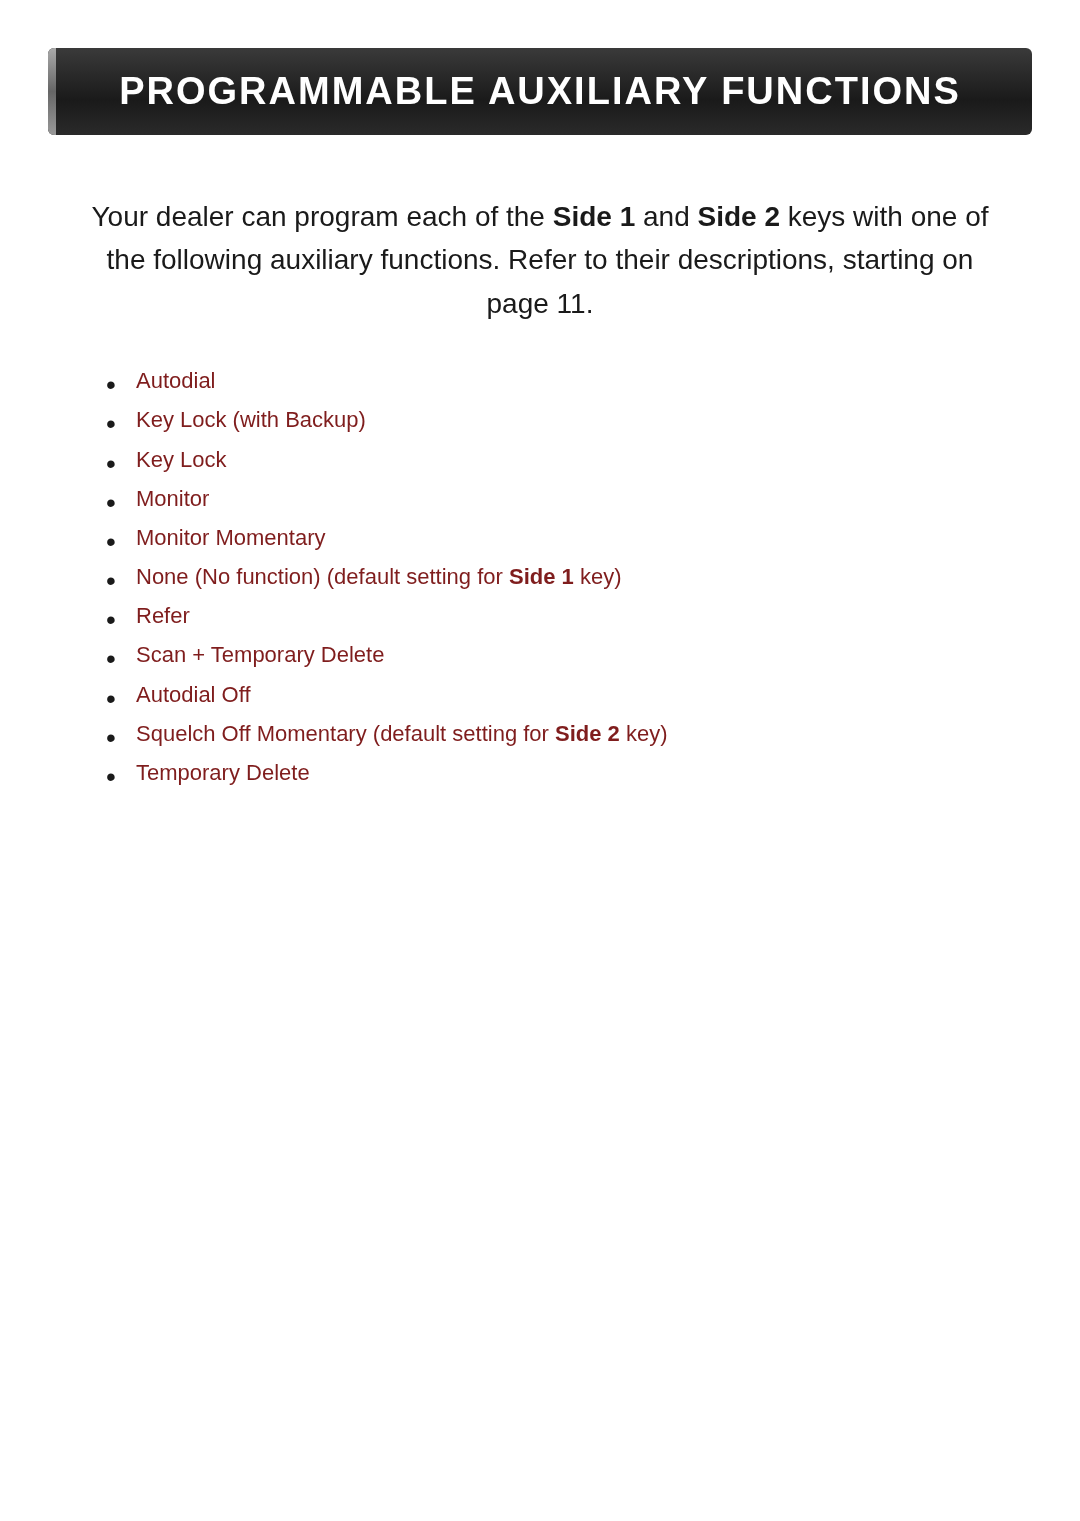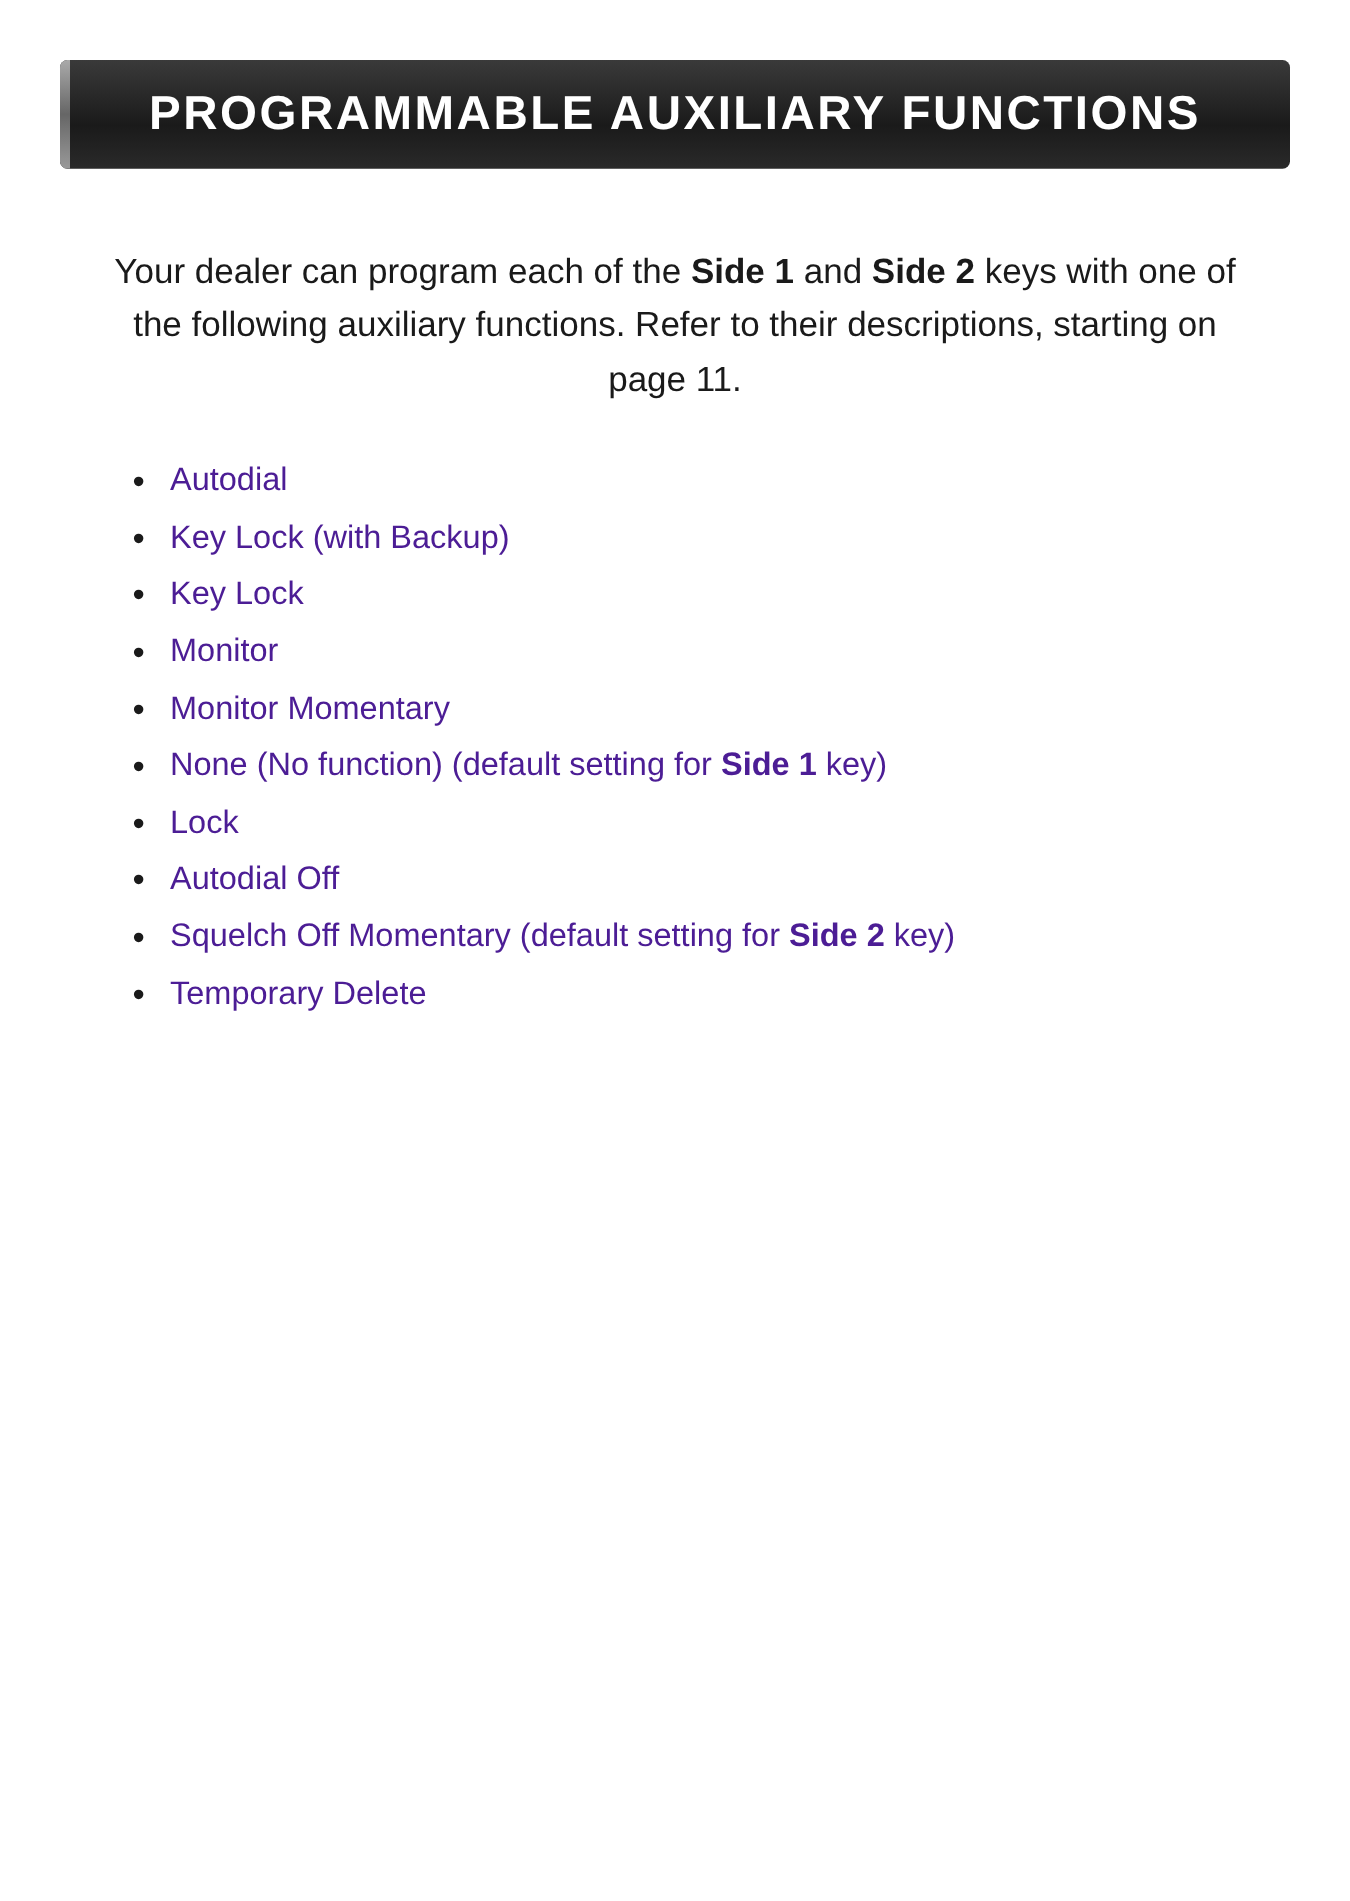--- a/index.html
+++ b/index.html
@@ -72,23 +72,23 @@
     }
 
     
     .functions-list {
       list-style: none;
       padding: 0;
       margin: 0 0 0 20px;
     }
 
     .functions-list li {
-      font-size: 26px;
+      font-size: 22px;
       line-height: 1.6;
-      color: #4c1d95;
+      color: #7f1d1d;
       position: relative;
       padding-left: 36px;
       margin-bottom: 4px;
     }
 
     .functions-list li::before {
       content: '•';
       position: absolute;
       left: 6px;
       top: 0;
@@ -135,23 +135,26 @@
 
       <li>
         <span>Monitor Momentary</span>
       </li>
 
       <li>
         <span>None (No function) (default setting for </span><span class="bold">Side 1</span><span> key)</span>
       </li>
 
       <li>
-        <span>Lock</span>
+        <span>Refer</span>
       </li>
 
+      <li>
+        <span>Scan + Temporary Delete</span>
+      </li>
 
 
       <li>
         <span>Autodial Off</span>
       </li>
 
       <li>
         <span>Squelch Off Momentary (default setting for </span><span class="bold">Side 2</span><span> key)</span>
       </li>
 

